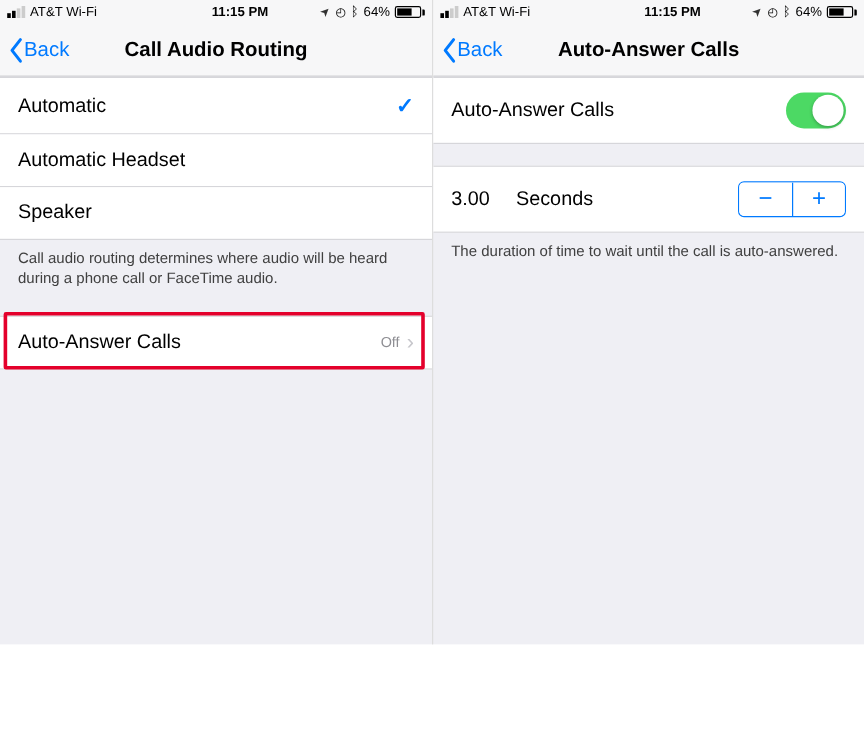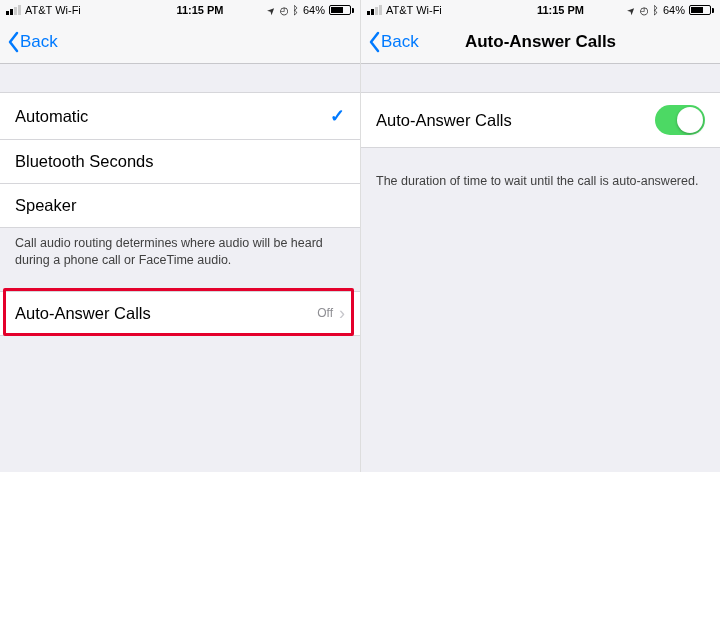--- a/index.html
+++ b/index.html
@@ -5,21 +5,21 @@
   * { box-sizing: border-box; margin: 0; padding: 0; }
   body {
     font-family: -apple-system, 'Helvetica Neue', Helvetica, Arial, sans-serif;
     background: #fff;
     width: 720px;
     height: 623px;
     display: flex;
   }
   .phone {
     width: 360px;
-    height: 472px;
+    height: 537px;
     background: #efeff4;
     position: relative;
     overflow: hidden;
   }
   .phone + .phone { border-left: 1px solid #ddd; }
 
   
   .status-bar {
     height: 20px;
     background: #f7f7f8;
@@ -64,21 +64,21 @@
     justify-content:space-between;
   }
   .nav-back svg { width:14px; height:22px; }
   .nav-title {
     position:absolute; left:0; right:0;
     text-align:center;
     font-size:17px; font-weight:600; color:#000;
   }
 
   
-  .group { margin-top: 28px; }
+  .group { }
   .group.tight { margin-top: 18px; }
   .cell {
     background:#fff;
     min-height:44px;
     padding: 12px 15px;
     font-size:16.5px;
     color:#000;
     display:flex;
     align-items:center;
     justify-content:space-between;
@@ -164,29 +164,30 @@
     </div>
   </div>
 
   <div class="navbar">
     <div class="nav-back">
       <svg viewBox="0 0 12 22">
           <path d="M10 2 L3 11 L10 20" stroke="#007aff" stroke-width="2.5" fill="none" stroke-linecap="round" stroke-linejoin="round"></path>
         </svg>
       <span>Back</span>
     </div>
+    <div class="nav-title">Call Audio Routing</div>
   </div>
 
   <div class="group">
     <div class="cell first">
       <span>Automatic</span>
       <span class="checkmark">✓</span>
     </div>
     <div class="cell">
-      <span>Bluetooth Seconds</span>
+      <span>Automatic Headset</span>
     </div>
     <div class="cell">
       <span>Speaker</span>
     </div>
     <div class="footer-text">Call audio routing determines where audio will be heard during a phone call or FaceTime audio.</div>
   </div>
 
   <div class="group tight" style="margin-top:22px; position:relative;">
     <div class="cell first">
       <span>Auto-Answer Calls</span>
@@ -240,16 +241,24 @@
   <div class="group">
     <div class="cell first">
       <span>Auto-Answer Calls</span>
       <span class="switch">
           <span class="knob"></span>
         </span>
     </div>
   </div>
 
   <div class="group tight">
+    <div class="cell first duration-row">
+      <span class="val">3.00</span>
+      <span class="unit">Seconds</span>
+      <span class="stepper">
+        <button>−</button>
+        <button>+</button>
+      </span>
+    </div>
     <div class="footer-text">The duration of time to wait until the call is auto-answered.</div>
   </div>
 
 </div>
 
 </body></html>

